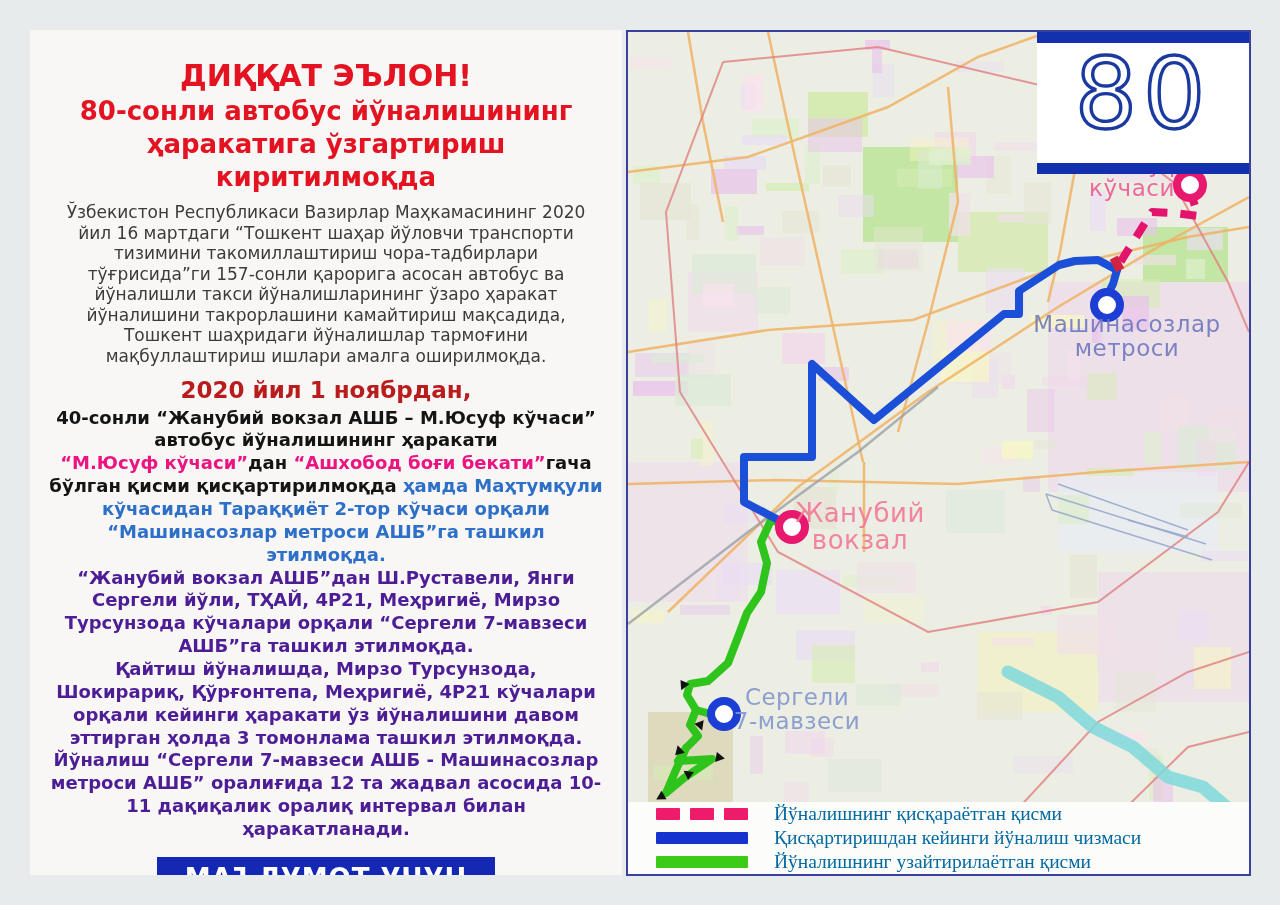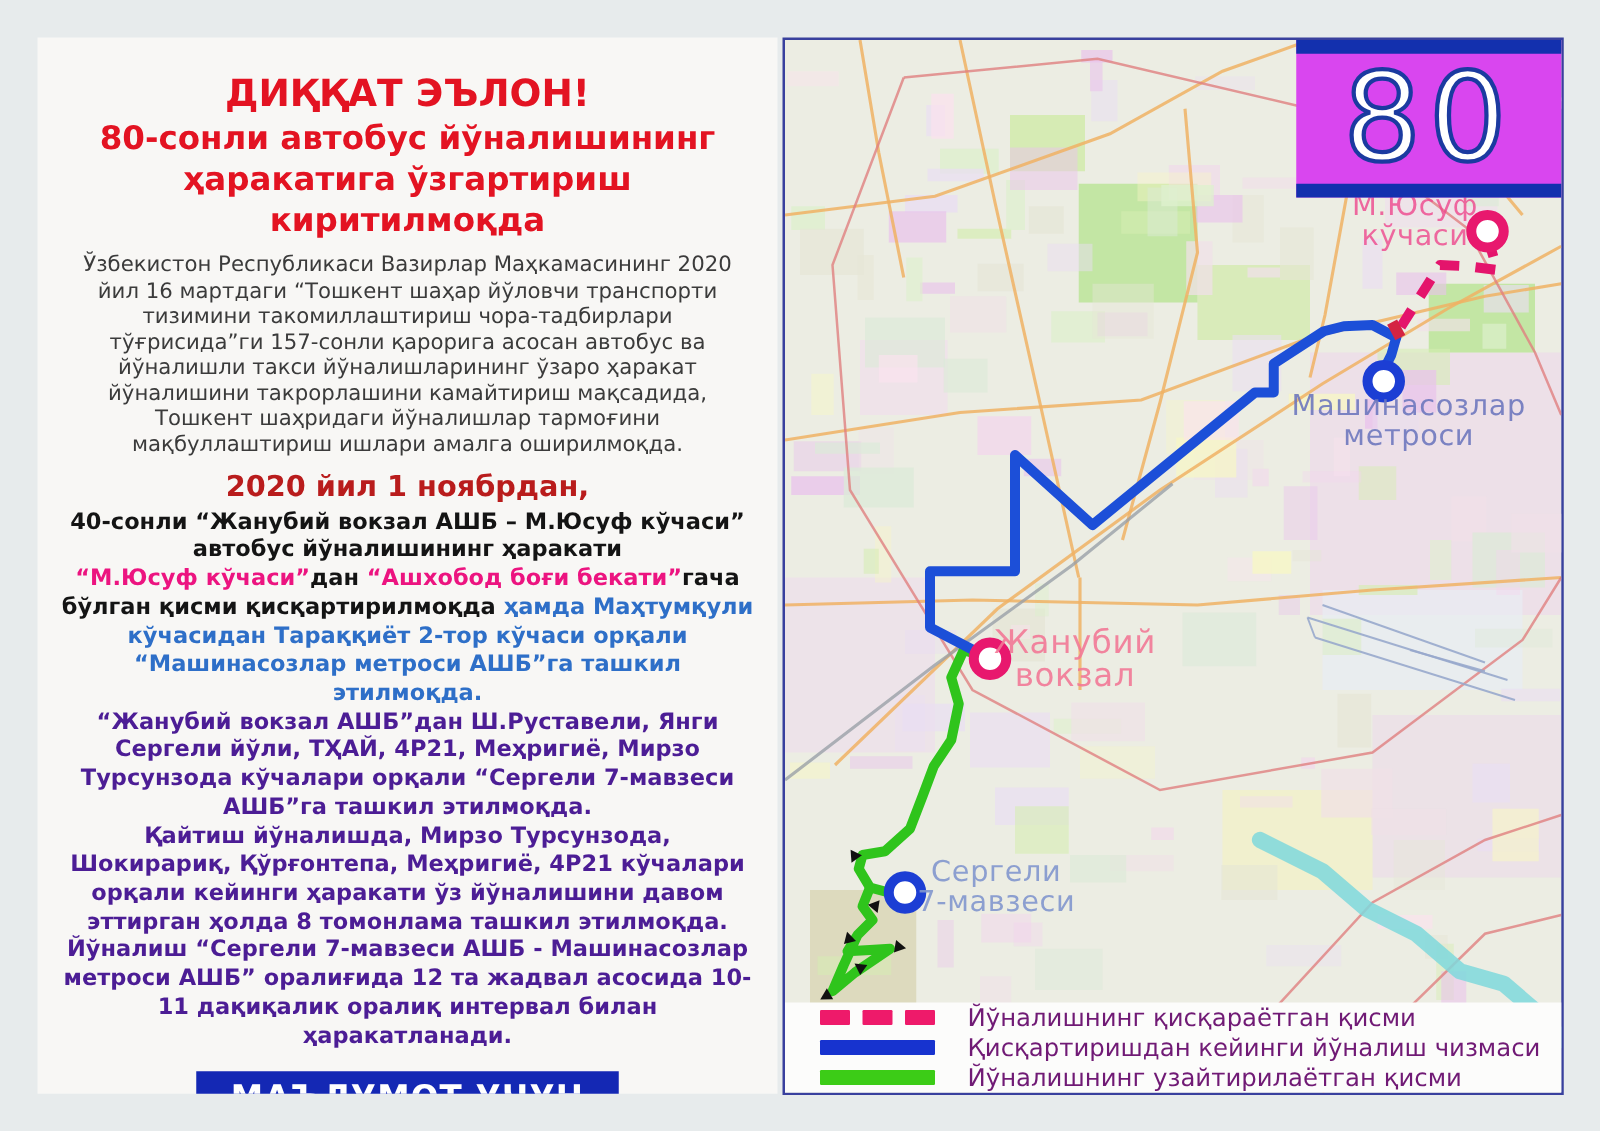--- a/index.html
+++ b/index.html
@@ -27,47 +27,47 @@
     background:#1428b4;color:#fff;font-size:26px;font-weight:bold;
     padding:6px 28px;margin:0 10px;letter-spacing:1px;white-space:nowrap;
   }
   
   .map{
     position:absolute;left:626px;top:30px;width:621px;height:842px;
     background:#ecede3;border:2px solid #39409e;box-sizing:content-box;
   }
   .map svg.canvas{position:absolute;left:0;top:0;}
   .badge{
-    position:absolute;right:0;top:0;width:212px;height:126px;background:#d946ef;z-index:5;margin-left:44px;
+    position:absolute;right:0;top:0;width:212px;height:142px;background:#ffffff;z-index:5;margin-left:44px;
   }
   .badge .bar{position:absolute;left:0;width:100%;height:11px;background:#1330ae;}
   .badge .bar.top{top:0;}
   .badge .bar.bottom{bottom:0;}
   .legend{
     position:absolute;left:0;bottom:0;width:100%;height:72px;background:#fcfcfb;z-index:5;
     display:flex;flex-direction:column;justify-content:center;gap:1px;
   }
   .legend-row{display:flex;align-items:center;height:23px;}
   .legend-swatch{width:92px;margin-left:28px;margin-right:26px;flex:none;display:flex;justify-content:space-between;}
   .legend-swatch .seg{height:12px;border-radius:1px;}
-  .legend-label{font-size:19.5px;color:#701a75;white-space:nowrap;}
+  .legend-label{font-size:19.5px;color:#0369a1;white-space:nowrap;font-family:Liberation Serif, serif;}
 </style>
 </head>
 <body>
 
 <div class="panel">
   <div class="panel-inner">
     <div class="title">ДИҚҚАТ ЭЪЛОН!</div>
     <div class="subtitle">80-сонли автобус йўналишининг ҳаракатига ўзгартириш киритилмоқда</div>
     <div class="intro">Ўзбекистон Республикаси Вазирлар Маҳкамасининг 2020 йил 16 мартдаги “Тошкент шаҳар йўловчи транспорти тизимини такомиллаштириш чора-тадбирлари тўғрисида”ги 157-сонли қарорига асосан автобус ва йўналишли такси йўналишларининг ўзаро ҳаракат йўналишини такрорлашини камайтириш мақсадида, Тошкент шаҳридаги йўналишлар тармоғини мақбуллаштириш ишлари амалга оширилмоқда.</div>
     <div class="date-heading">2020 йил 1 ноябрдан,</div>
     <div class="b-para black">40-сонли “Жанубий вокзал АШБ – М.Юсуф кўчаси” автобус йўналишининг ҳаракати</div>
     <div class="b-para" id="route-change-desc"><span style="color: rgb(236, 20, 128);">“М.Юсуф кўчаси”</span><span style="color: rgb(20, 20, 20);">дан </span><span style="color: rgb(236, 20, 128);">“Ашхобод боғи бекати”</span><span style="color: rgb(20, 20, 20);">гача бўлган қисми қисқартирилмоқда </span><span style="color: rgb(46, 111, 200);">ҳамда Маҳтумқули кўчасидан Тараққиёт 2-тор кўчаси орқали “Машинасозлар метроси АШБ”га ташкил этилмоқда.</span></div>
     <div class="b-para blue">“Жанубий вокзал АШБ”дан Ш.Руставели, Янги Сергели йўли, ТҲАЙ, 4Р21, Меҳригиё, Мирзо Турсунзода кўчалари орқали “Сергели 7-мавзеси АШБ”га ташкил этилмоқда.</div>
-    <div class="b-para blue">Қайтиш йўналишда, Мирзо Турсунзода, Шокирариқ, Қўрғонтепа, Меҳригиё, 4Р21 кўчалари орқали кейинги ҳаракати ўз йўналишини давом эттирган ҳолда 8 томонлама ташкил этилмоқда.</div>
+    <div class="b-para blue">Қайтиш йўналишда, Мирзо Турсунзода, Шокирариқ, Қўрғонтепа, Меҳригиё, 4Р21 кўчалари орқали кейинги ҳаракати ўз йўналишини давом эттирган ҳолда 3 томонлама ташкил этилмоқда.</div>
     <div class="b-para blue">Йўналиш “Сергели 7-мавзеси АШБ - Машинасозлар метроси АШБ” оралиғида 12 та жадвал асосида 10-11 дақиқалик оралиқ интервал билан ҳаракатланади.</div>
     <div class="banner-row">
       <div class="banner-line"></div>
       <div class="banner">МАЪЛУМОТ УЧУН</div>
       <div class="banner-line"></div>
     </div>
 
   </div>
 </div>
 

